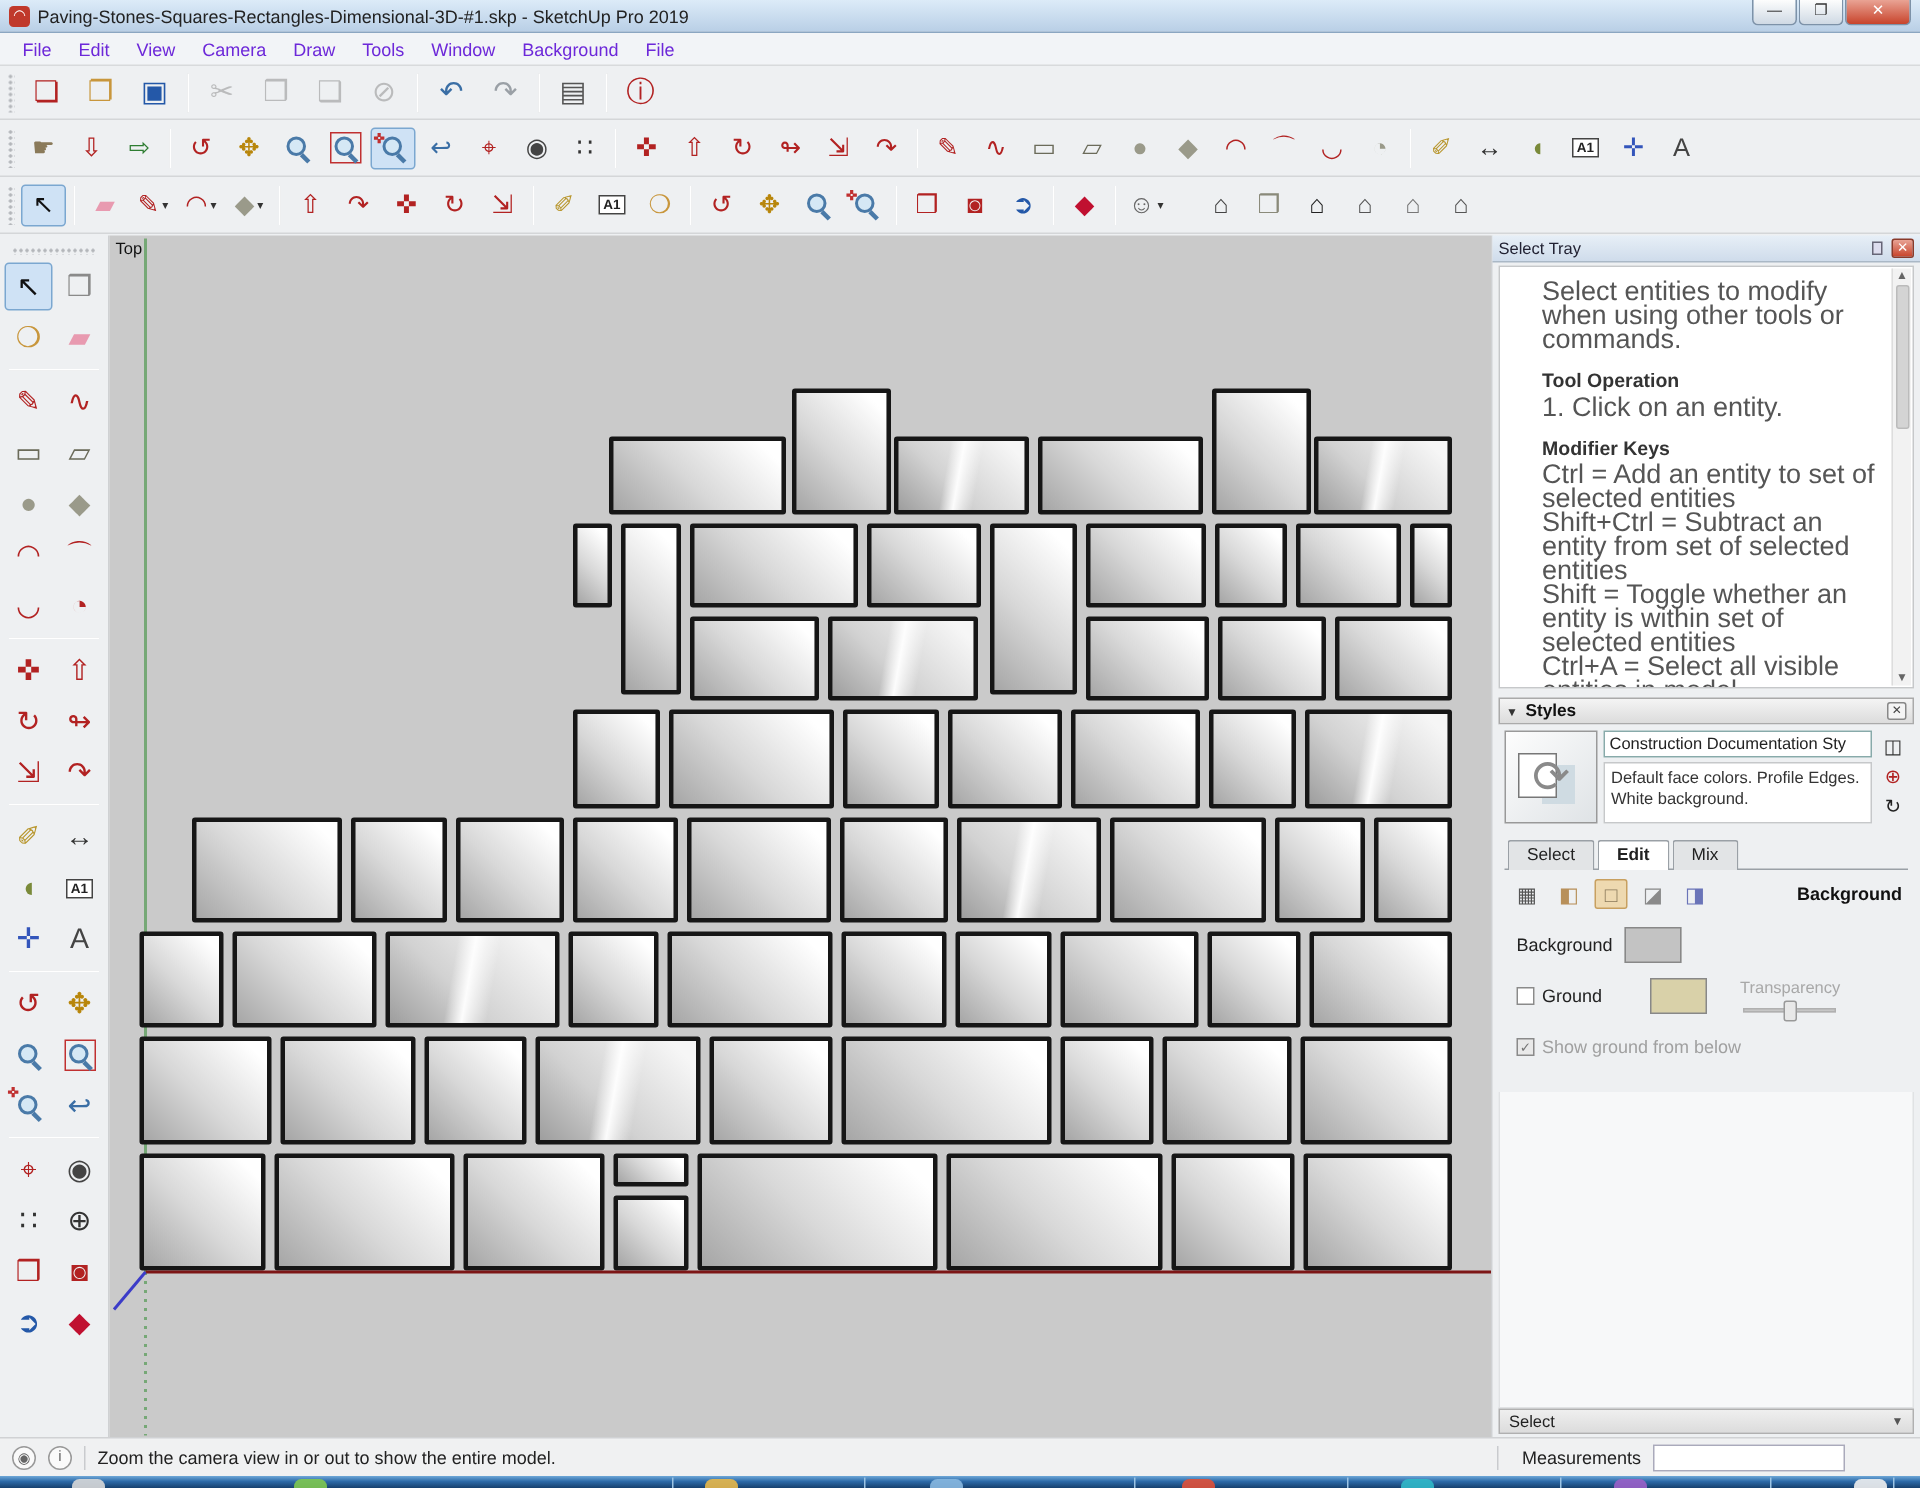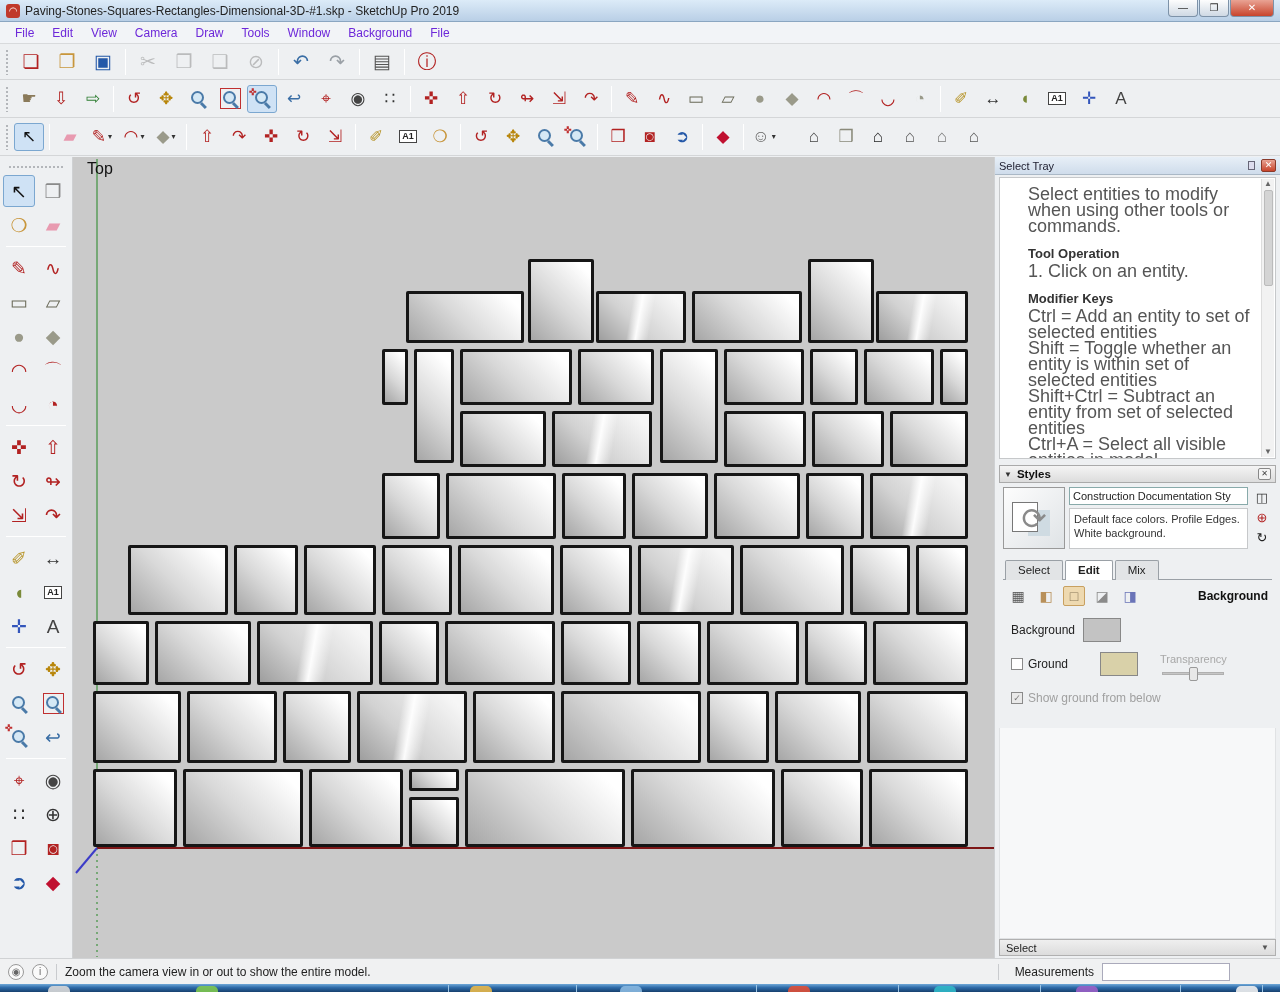--- a/index.html
+++ b/index.html
@@ -40,21 +40,21 @@
   .main{position:absolute;top:157px;left:0;right:0;bottom:34px;display:flex}
   .lefttb{width:73px;background:#eef0f2;border-right:1px solid #cfd1d3;padding-top:8px}
   .lefttb .lgrid{display:flex;flex-wrap:wrap;width:72px;justify-content:center}
   .lefttb .ic{width:32px;height:32px;margin:1px}
   .lefttb .ic .gl{font-size:19px}
   .ldiv{width:60px;height:1px;background:#c9cbce;border-bottom:1px solid #fff;margin:4px 0}
   .lhandle{width:56px;height:5px;margin:0 auto 4px;background-image:radial-gradient(#b3b6ba 1px,transparent 1.2px);background-size:4px 4px}
 
   
   .canvas{flex:1;position:relative;background:#cacaca;overflow:hidden}
-  .viewlabel{position:absolute;left:14px;top:3px;font-size:16px;color:#111;z-index:6}
+  .viewlabel{position:absolute;left:4px;top:3px;font-size:11px;color:#111;z-index:6}
   .axsvg{position:absolute;left:0;top:0;z-index:1}
   .axsvg.fg{z-index:4}
   #stones{position:absolute;inset:0;z-index:2}
   .stone{position:absolute;border:3px solid #161616;border-radius:2px;background:linear-gradient(45deg,#a6a6a6 0%,#d8d8d8 45%,#ffffff 90%)}
   .stone.glossy{background:
      linear-gradient(100deg,rgba(255,255,255,0) 38%,rgba(255,255,255,.95) 48%,rgba(255,255,255,0) 62%),
      linear-gradient(45deg,#9e9e9e 0%,#d2d2d2 40%,#f6f6f6 90%)}
 
   
   .tray{width:286px;background:#eef0f2;border-left:1px solid #cfd1d3;display:flex;flex-direction:column;position:relative}
@@ -615,22 +615,22 @@
       <span class="pin"></span>
       <span class="trayclose">✕</span>
     </div>
 
     <div class="instructor">
       <p>Select entities to modify when using other tools or commands.</p>
       <h4>Tool Operation</h4>
       <p>1. Click on an entity.</p>
       <h4>Modifier Keys</h4>
       <div class="ml">Ctrl = Add an entity to set of selected entities</div>
+      <div class="ml">Shift+Ctrl = Subtract an entity from set of selected entities</div>
       <div class="ml">Shift = Toggle whether an entity is within set of selected entities</div>
-      <div class="ml">Shift+Ctrl = Subtract an entity from set of selected entities</div>
       <div class="ml">Ctrl+A = Select all visible entities in model</div>
       <div class="learnmore">Click to learn about more advanced operations...</div>
       <div class="iscroll">
         <div>▲</div>
         <div class="thumb"></div>
         <div style="position:absolute;bottom:1px;left:0;right:0">▼</div>
       </div>
     </div>
 
     <div style="margin:4px 4px 0">

